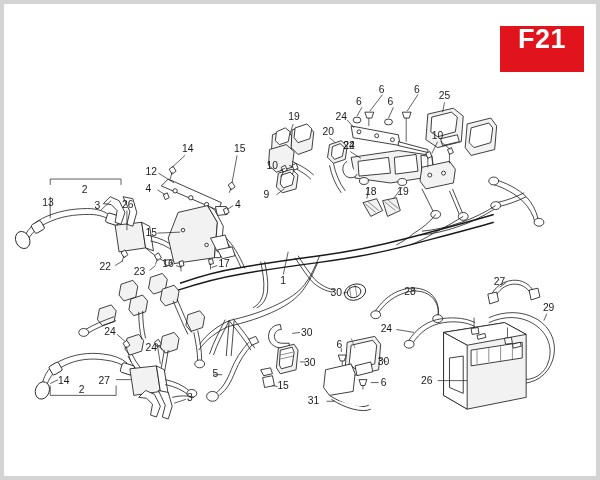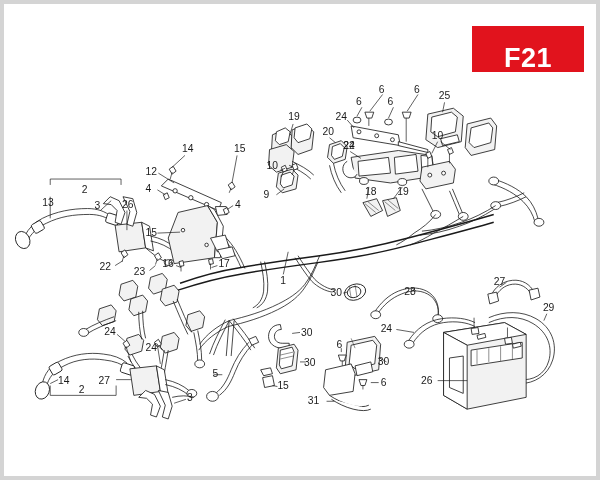--- a/index.html
+++ b/index.html
@@ -20,25 +20,25 @@
   #canvas {
     position: absolute;
     left: 0; top: 0;
     width: 100%;
     height: 100%;
   }
   .badge {
     position: absolute;
     right: 12px;
     top: 22px;
-    width: 112px;
+    width: 84px;
     height: 46px;
     background: #e1131d;
     display: flex;
-    align-items: flex-end;
+    align-items: flex-start;
     justify-content: center;
   }
   .badge-text {
     color: #ffffff;
     font-family: "Liberation Sans", sans-serif;
     font-weight: bold;
     font-size: 27px;
     letter-spacing: 0.5px;
     line-height: 1;
   }

